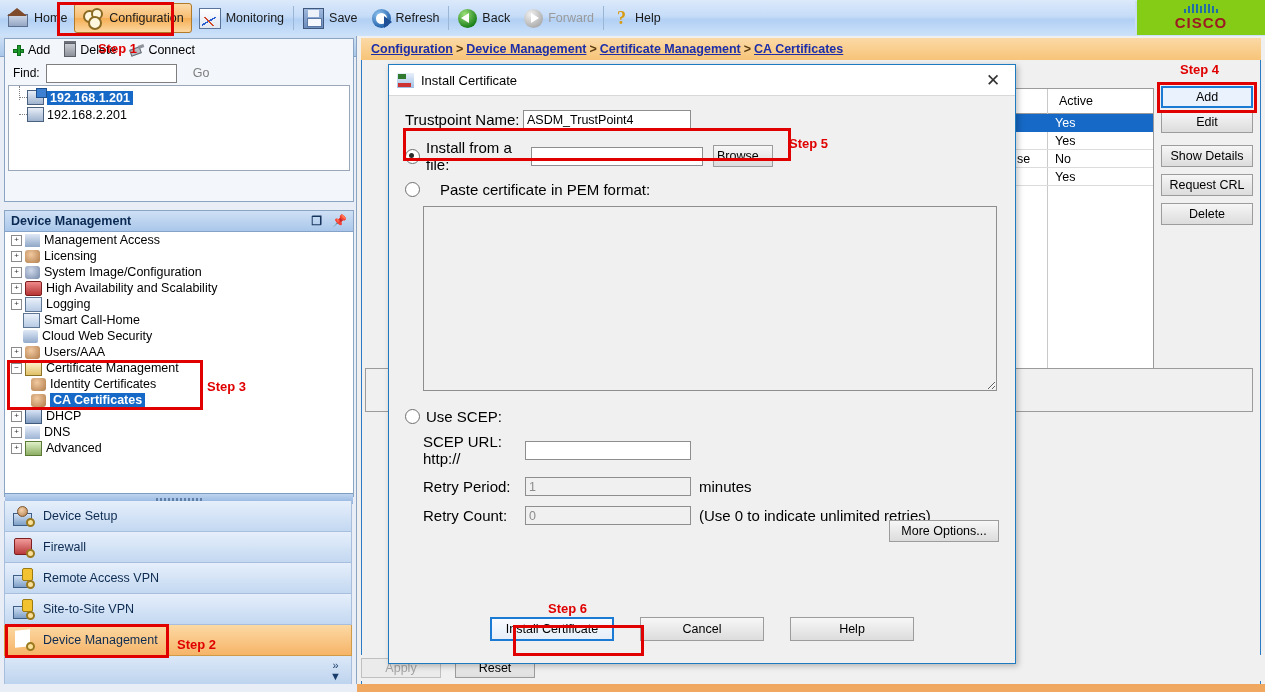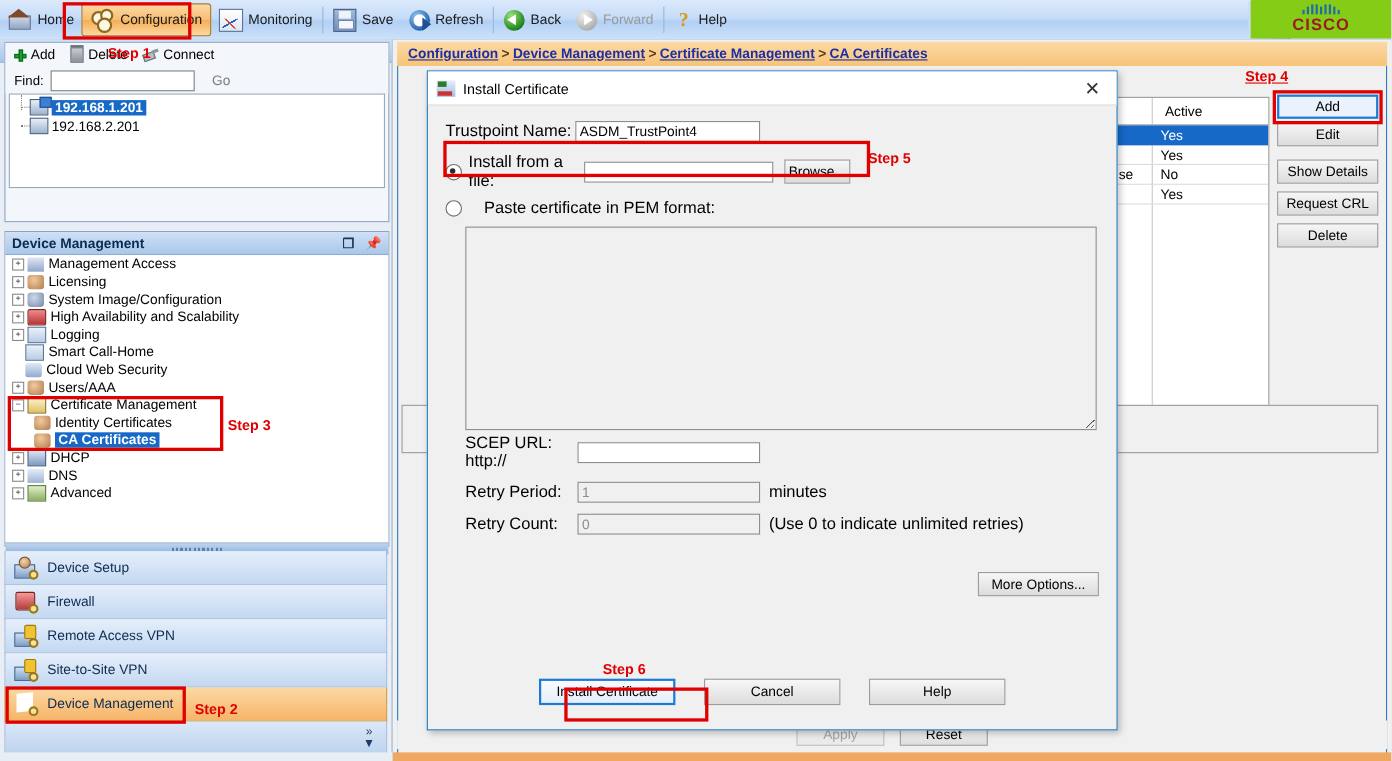--- a/index.html
+++ b/index.html
@@ -192,21 +192,21 @@
      background:linear-gradient(to bottom,#f6f6f6,#dcdcdc);font-size:12.5px;
      display:flex;align-items:center;justify-content:center;box-sizing:border-box;
      font-family:"Liberation Sans",sans-serif;}
   .sidebtn.primary{background:#eaf3fd;border:2px solid #1a7ad4;}
 
   
   #lowerBox{position:absolute;left:365px;top:368px;width:888px;height:44px;
      border:1px solid #9b9b9b;background:#f0f0f0;box-sizing:border-box;}
 
   #applyRow{position:absolute;left:361px;top:655px;width:900px;height:26px;display:flex;
-     align-items:center;justify-content:center;gap:14px;background:#f0f0f0;}
+     align-items:center;justify-content:flex-start;gap:14px;background:#f0f0f0;}
   .botbtn{width:80px;height:20px;border:1px solid #9c9c9c;background:linear-gradient(to bottom,#f6f6f6,#dedede);
      font-size:12.5px;display:flex;align-items:center;justify-content:center;box-sizing:border-box;}
   .botbtn.disabled{color:#a5a5a5;background:#ebebeb;border-color:#c0c0c0;}
   #bottomStrip{position:absolute;left:357px;top:684px;width:908px;height:8px;background:#f0a860;}
   #bottomStripL{position:absolute;left:0px;top:684px;width:357px;height:8px;background:#e9eef6;}
 
   
   #dialog{left:388px;top:64px;width:628px;height:600px;background:#f0f0f0;
      border:1px solid #1f7ac0;box-sizing:border-box;
      box-shadow:2px 2px 6px rgba(0,0,0,.25);}
@@ -550,20 +550,24 @@
       <input class="tin" style="width: 172px;" value="">
       <div class="btn" style="width:60px;margin-left:10px;">Browse...</div>
     </div>
 
     <div class="frow" style="margin-bottom:2px;gap:14px;">
       <span class="radio"></span>
       <span class="flabel" style="margin-left:6px;">Paste certificate in PEM format:</span>
     </div>
     <textarea id="pemArea" value="" style=""></textarea>
 
+    <div class="frow" style="margin-top:14px;margin-bottom:8px;">
+      <span class="radio"></span>
+      <span class="flabel" style="margin-left:6px;">Use SCEP:</span>
+    </div>
 
     <div class="frow" style="margin-left:18px;">
       <span class="flabel" style="width:102px;">SCEP URL: http://</span>
       <input class="tin" style="width: 166px;" value="">
     </div>
     <div class="frow" style="margin-left:18px;">
       <span class="flabel" style="width:102px;">Retry Period:</span>
       <input class="tin ro" style="width: 166px;" value="1">
       <span class="flabel" style="margin-left:8px;">minutes</span>
     </div>
@@ -586,19 +590,19 @@
 <div class="redbox" style="left:57px;top:2px;width:117px;height:34px;"></div>
 <div class="steplbl" style="left:98px;top:41px;">Step 1</div>
 
 <div class="redbox" style="left:5px;top:624px;width:164px;height:34px;"></div>
 <div class="steplbl" style="left:177px;top:637px;">Step 2</div>
 
 <div class="redbox" style="left:7px;top:360px;width:196px;height:50px;"></div>
 <div class="steplbl" style="left:207px;top:379px;">Step 3</div>
 
 <div class="redbox" style="left:1157px;top:82px;width:100px;height:31px;"></div>
-<div class="steplbl" style="left:1132px;top:62px;text-decoration:underline;">Step 4</div>
+<div class="steplbl" style="left:1180px;top:62px;">Step 4</div>
 
 <div class="redbox" style="left:403px;top:128px;width:388px;height:33px;"></div>
 <div class="steplbl" style="left:789px;top:136px;">Step 5</div>
 
 <div class="redbox" style="left:513px;top:625px;width:131px;height:31px;"></div>
 <div class="steplbl" style="left:548px;top:601px;">Step 6</div>
 
 </body></html>

